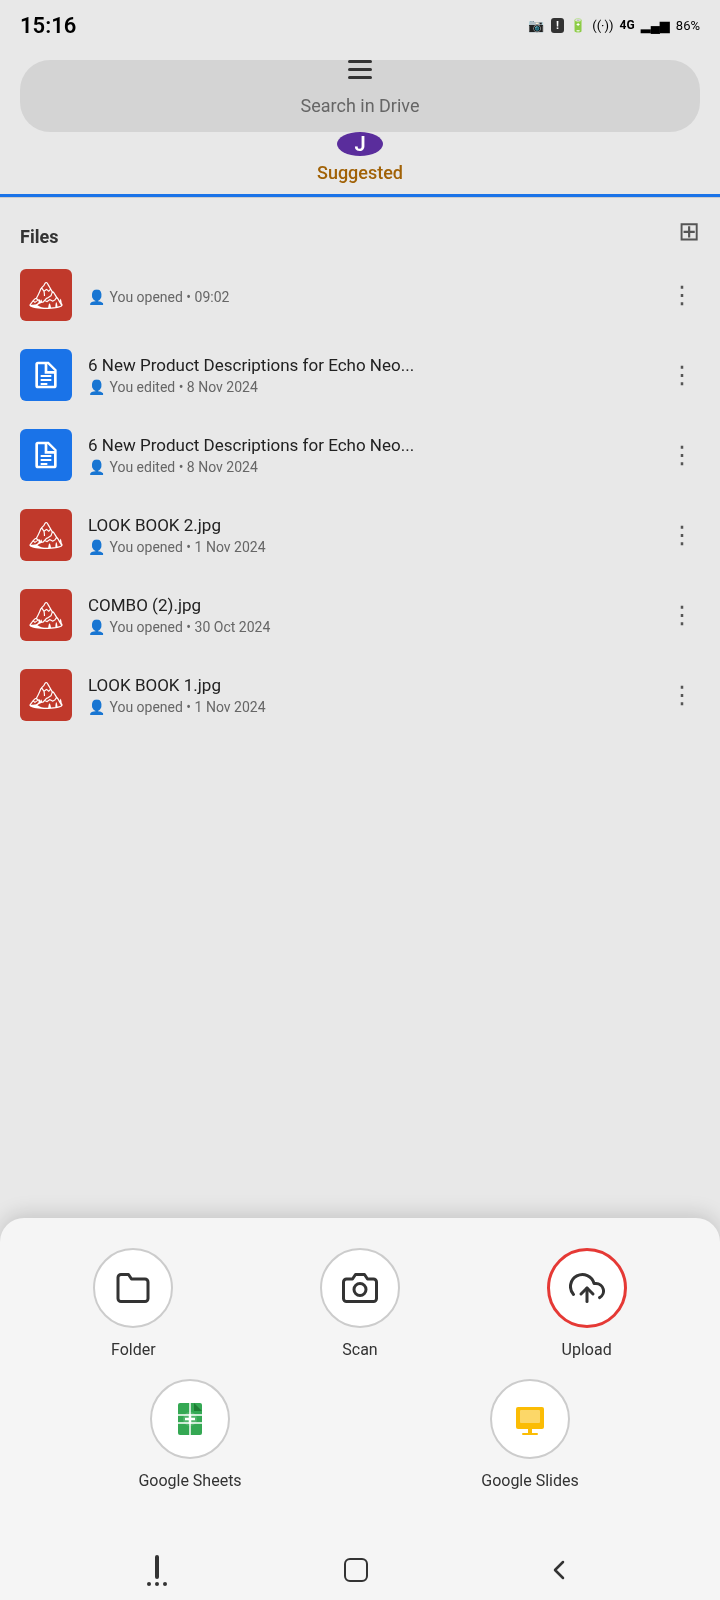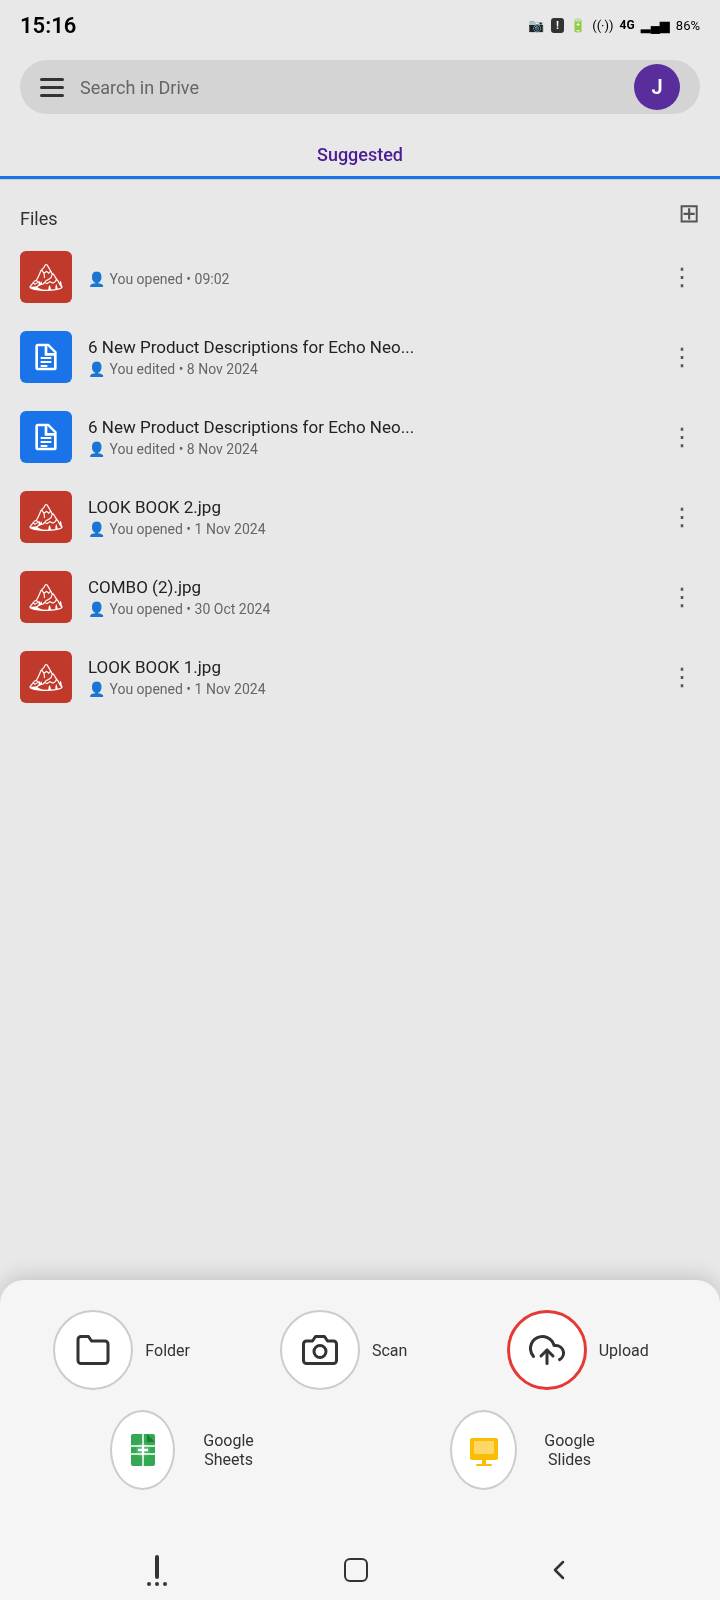--- a/index.html
+++ b/index.html
@@ -33,25 +33,26 @@
       gap: 6px;
       font-size: 13px;
       color: #000;
     }
 
     
     .search-bar {
       margin: 10px 20px 0;
       background: #d4d4d4;
       border-radius: 30px;
-      height: 54px;
+      height: 72px;
       display: flex;
       align-items: center;
       padding: 0 20px;
       gap: 16px;
+      flex-direction: column;
     }
     .hamburger-icon {
       display: flex;
       flex-direction: column;
       gap: 5px;
       cursor: pointer;
     }
     .hamburger-icon span {
       display: block;
       width: 24px;
@@ -86,21 +87,21 @@
     }
     .tab {
       flex: 1;
       text-align: center;
       padding: 14px 0;
       font-size: 18px;
       cursor: pointer;
       position: relative;
     }
     .tab.active {
-      color: #4c1d95;
+      color: #a16207;
       font-weight: 500;
     }
     .tab.active::after {
       content: '';
       position: absolute;
       bottom: 0;
       left: 0;
       right: 0;
       height: 3px;
       background: #1a73e8;
@@ -112,21 +113,21 @@
     
     .files-header {
       display: flex;
       justify-content: space-between;
       align-items: center;
       padding: 16px 20px 8px;
       background: #e8e8e8;
     }
     .files-title {
       font-size: 18px;
-      font-weight: 400;
+      font-weight: 700;
       color: #333;
       margin-top: 12px;
     }
     .grid-icon {
       font-size: 26px;
       color: #555;
       cursor: pointer;
     }
 
     
@@ -198,21 +199,21 @@
     }
 
     .action-row {
       display: flex;
       justify-content: space-around;
       margin-bottom: 20px;
     }
 
     .action-item {
       display: flex;
-      flex-direction: row;
+      flex-direction: column;
       align-items: center;
       gap: 12px;
       cursor: pointer;
       width: 160px;
     }
 
     .action-circle {
       width: 80px;
       height: 80px;
       border-radius: 50%;

